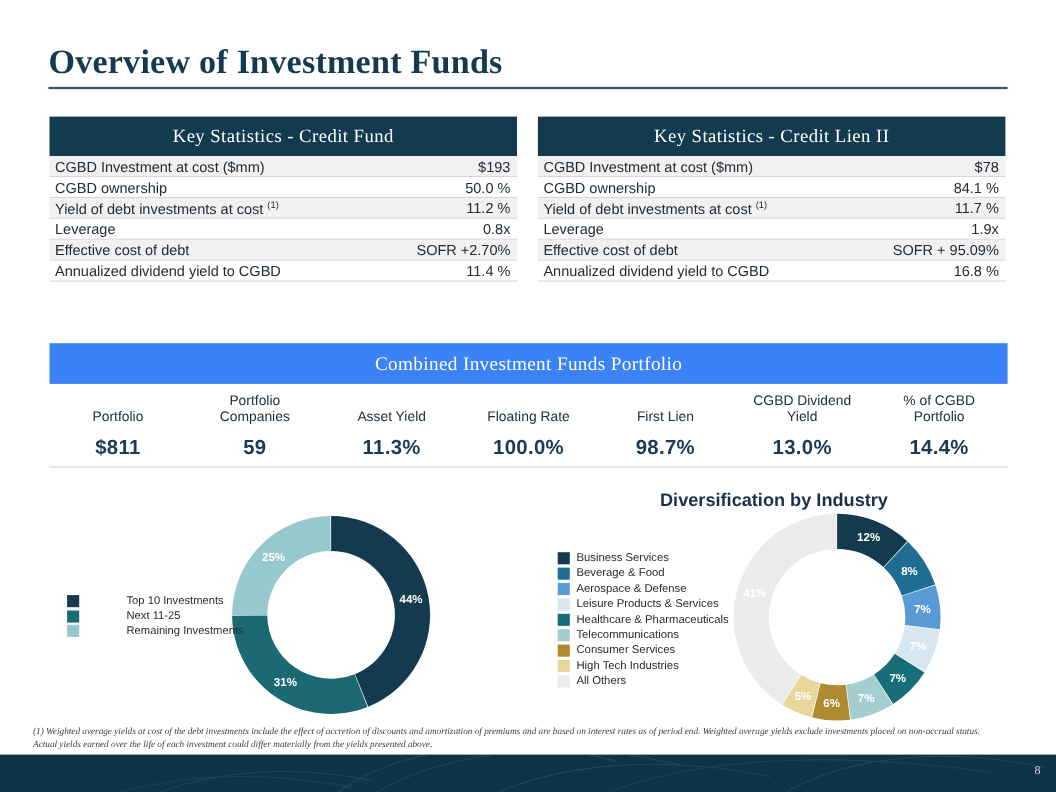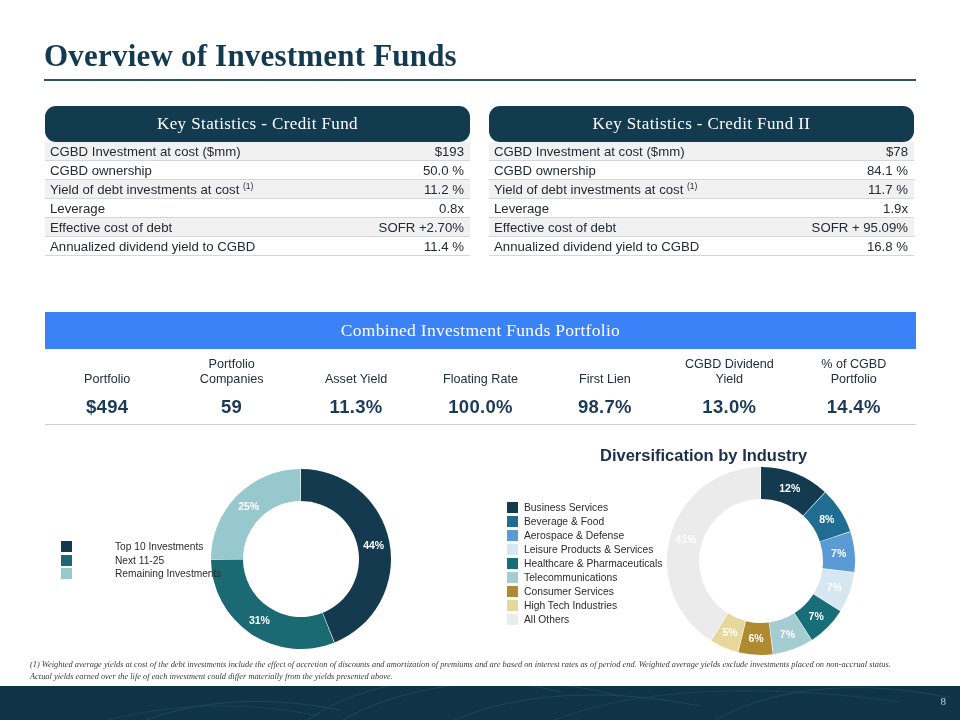--- a/index.html
+++ b/index.html
@@ -53,21 +53,20 @@
   .ks-header {
     height: 36px;
     background: #123b50;
     color: #ffffff;
     display: flex;
     align-items: center;
     justify-content: center;
     font-family: "Liberation Serif", serif;
     font-size: 17px;
     letter-spacing: 0.4px;
-    border-radius: 11px;
   }
   .ks-row {
     height: 19px;
     display: flex;
     align-items: center;
     justify-content: space-between;
     padding: 0 6px 0 5px;
     font-size: 13.2px;
     color: #222b33;
     border-bottom: 1px solid #d6d6d6;
@@ -236,21 +235,21 @@
           <div class="ks-value">SOFR +2.70%</div>
         </div>
         <div class="ks-row plain">
           <div class="ks-label">Annualized dividend yield to CGBD</div>
           <div class="ks-value">11.4 %</div>
         </div>
       </div>
   </div>
 
   <div class="kstable right">
-    <div class="ks-header">Key Statistics - Credit Fund II</div>
+    <div class="ks-header">Key Statistics - Credit Lien II</div>
     <div id="cf2-rows">
         <div class="ks-row shaded">
           <div class="ks-label">CGBD Investment at cost ($mm)</div>
           <div class="ks-value">$78</div>
         </div>
         <div class="ks-row plain">
           <div class="ks-label">CGBD ownership</div>
           <div class="ks-value">84.1 %</div>
         </div>
         <div class="ks-row shaded">
@@ -272,21 +271,21 @@
       </div>
   </div>
 
   <div class="combined">
     <div class="combined-header">Combined Investment Funds Portfolio</div>
     <div class="combined-body" id="combined-body">
         <div class="combined-col">
           <div class="cc-header">
             <span>Portfolio</span>
           </div>
-          <div class="cc-value">$494</div>
+          <div class="cc-value">$811</div>
         </div>
         <div class="combined-col">
           <div class="cc-header">
             <span>Portfolio</span>
             <span>Companies</span>
           </div>
           <div class="cc-value">59</div>
         </div>
         <div class="combined-col">
           <div class="cc-header">

